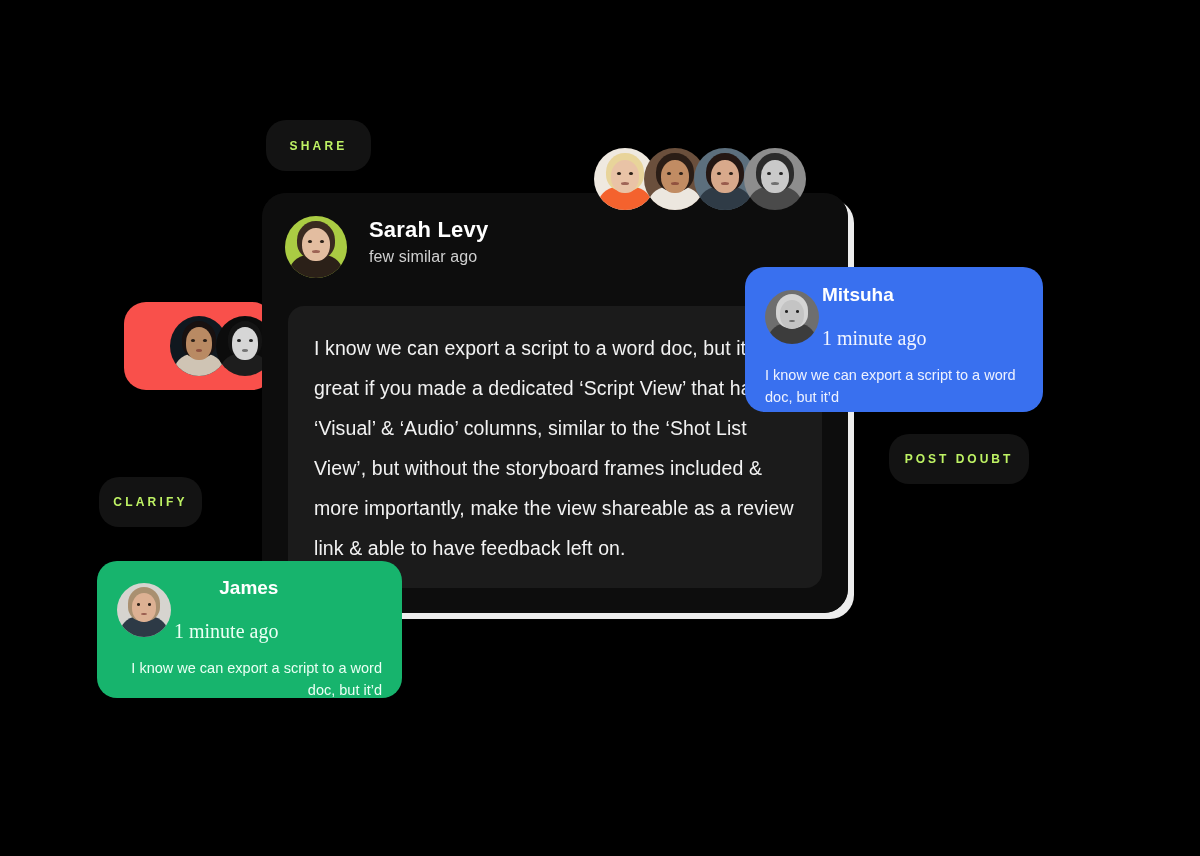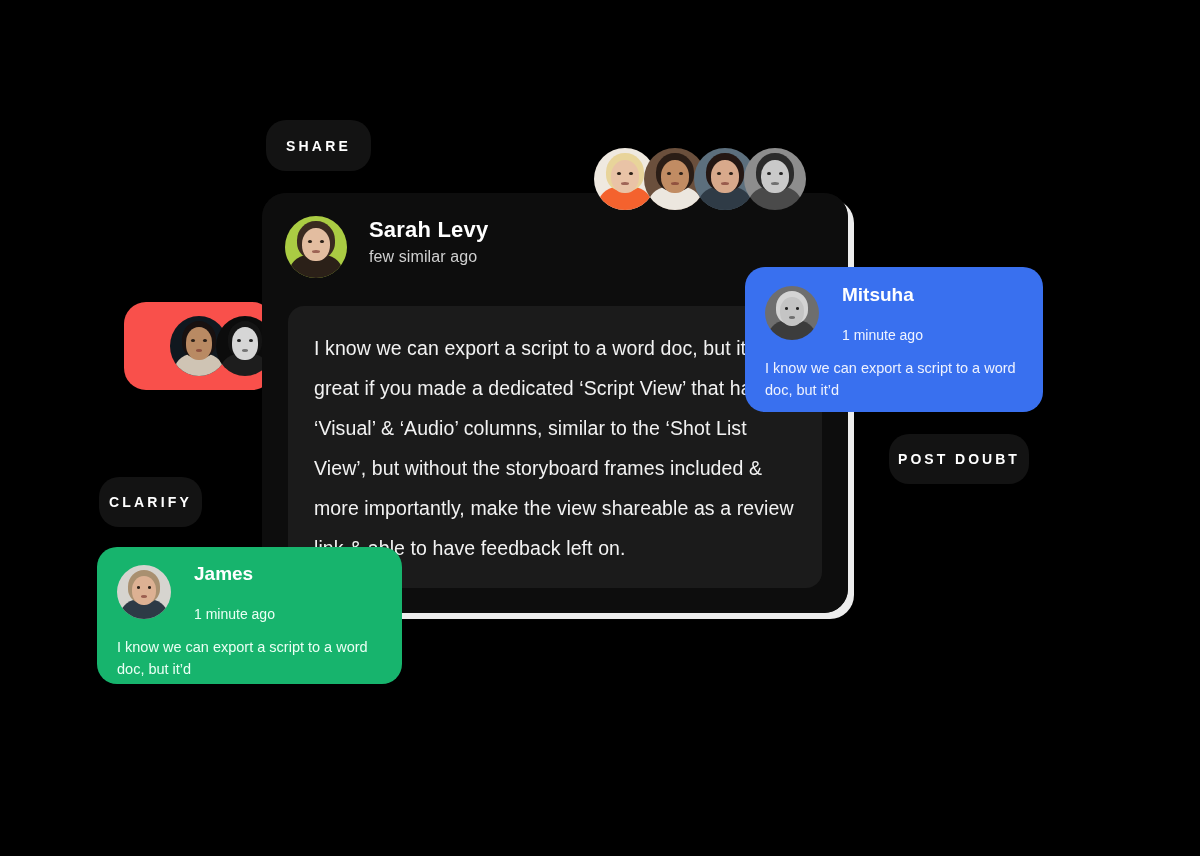--- a/index.html
+++ b/index.html
@@ -13,28 +13,28 @@
     position: relative;
     width: 1200px;
     height: 856px;
     background: #000000;
   }
 
   
   .pill-label {
     position: absolute;
     background: #131313;
-    color: #ffffff;
+    color: #bef264;
     border-radius: 20px;
     display: flex;
     align-items: center;
     justify-content: center;
     font-weight: bold;
     letter-spacing: 3.2px;
-    font-size: 14px;
+    font-size: 12px;
     z-index: 40;
   }
 
   #share-btn   { left: 266px; top: 120px; width: 105px; height: 51px; }
   #clarify-btn { left: 99px;  top: 477px; width: 103px; height: 50px; }
   #postdoubt-btn { left: 889px; top: 434px; width: 140px; height: 50px; letter-spacing: 3px; }
 
   
   #avatar-stack {
     position: absolute;
@@ -136,50 +136,52 @@
     left: 745px; top: 267px;
     width: 298px; height: 145px;
     background: #3970ef;
     border-radius: 20px;
     z-index: 45;
     padding: 17px 20px;
   }
   
   #green-card {
     position: absolute;
-    left: 97px; top: 547px;
+    left: 97px; top: 561px;
     width: 305px; height: 137px;
     background: #17b46d;
     border-radius: 20px;
     z-index: 45;
     padding: 16px 20px;
+    text-align: right;
   }
   .float-head {
     display: flex;
     align-items: center;
-    gap: 23px;
+    gap: 3px;
   }
   .float-head .fh-av {
     width: 54px; height: 54px;
     border-radius: 50%;
     overflow: hidden;
     position: relative;
     flex: 0 0 auto;
   }
   .fh-name {
     color: #ffffff;
     font-size: 19px;
     font-weight: bold;
     line-height: 1.2;
   }
   .fh-time {
     color: #f0f4ff;
-    font-size: 14px;
+    font-size: 20px;
     font-weight: 400;
     margin-top: 20px;
+    font-family: Liberation Serif, serif;
   }
   .float-msg {
     color: #eef2ff;
     font-size: 14.5px;
     line-height: 22px;
     margin-top: 14px;
   }
   #green-card .fh-time, #green-card .float-msg { color: #eafff4; }
 
   

